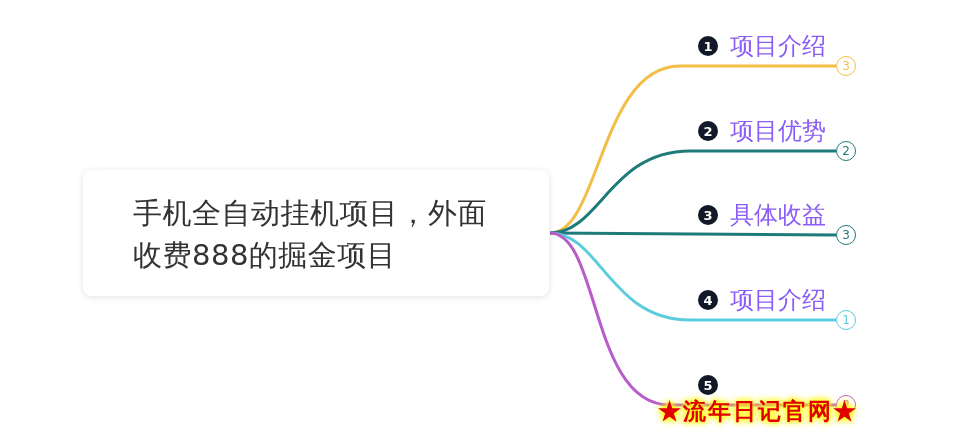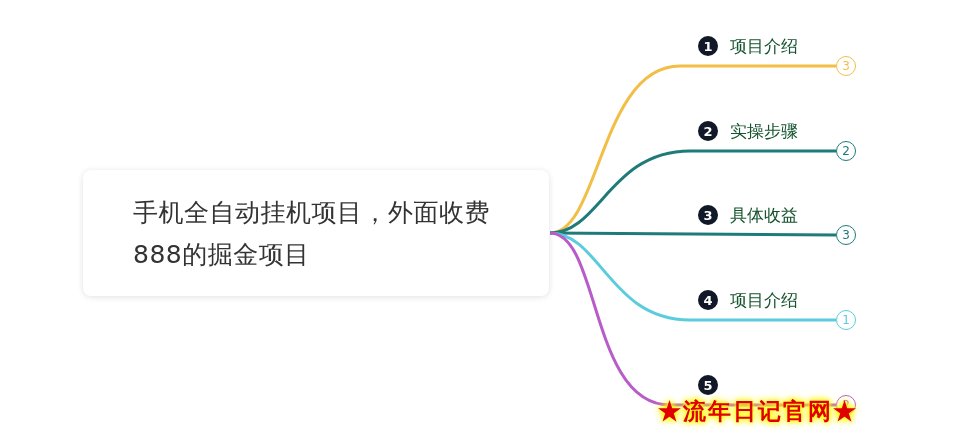--- a/index.html
+++ b/index.html
@@ -9,33 +9,33 @@
     font-family: "DejaVu Sans", "Liberation Sans", sans-serif;
   }
   #canvas { position: absolute; left: 0; top: 0; width: 959px; height: 447px; }
   .root-node {
     position: absolute; left: 83px; top: 170px; width: 466px; height: 126px;
     background: #ffffff; border-radius: 8px;
     box-shadow: 0 1px 6px rgba(0,0,0,0.12);
     box-sizing: border-box; padding: 22px 0 0 50px;
   }
   .root-text {
-    font-size: 25px; line-height: 42px; color: #333333; letter-spacing: 0.5px;
+    font-size: 29px; line-height: 42px; color: #333333; letter-spacing: 0.5px;
     width: 360px;
   }
   .branch-label {
     position: absolute; display: flex; align-items: center; height: 26px;
   }
   .num-badge {
     width: 20px; height: 20px; border-radius: 50%; background: #111827;
     color: #fff; font-size: 13px; font-weight: bold;
     display: flex; align-items: center; justify-content: center;
     margin-right: 12px;
   }
-  .label-text { font-size: 17px; color: #14532d; }
+  .label-text { font-size: 24px; color: #8b5cf6; }
   .count-circle {
     position: absolute; width: 20px; height: 20px; border-radius: 50%;
     background: #fff; box-sizing: border-box; border: 1.5px solid;
     font-size: 12px; display: flex; align-items: center; justify-content: center;
   }
   .watermark {
     position: absolute; left: 658px; top: 396px;
     font-family: "DejaVu Serif", "Liberation Serif", serif;
     font-size: 23px; font-weight: bold; color: #e00000; letter-spacing: 2px;
     text-shadow: 0 0 4px #ffff00, 0 0 6px #ffff00, 0 0 8px #ffee00;
@@ -58,21 +58,21 @@
 </div>
 
 <div class="branch-label" style="left:698px; top:33px;">
   <span class="num-badge">1</span>
   <span class="label-text">项目介绍</span>
 </div>
 <div class="count-circle" style="left:836px; top:56px; border-color:#F2BE45; color:#F2BE45;">3</div>
 
 <div class="branch-label" style="left:698px; top:118px;">
   <span class="num-badge">2</span>
-  <span class="label-text">实操步骤</span>
+  <span class="label-text">项目优势</span>
 </div>
 <div class="count-circle" style="left:836px; top:141px; border-color:#1E7B7A; color:#1E7B7A;">2</div>
 
 <div class="branch-label" style="left:698px; top:202px;">
   <span class="num-badge">3</span>
   <span class="label-text">具体收益</span>
 </div>
 <div class="count-circle" style="left:836px; top:225px; border-color:#1E7B7A; color:#1E7B7A;">3</div>
 
 <div class="branch-label" style="left:698px; top:287px;">

